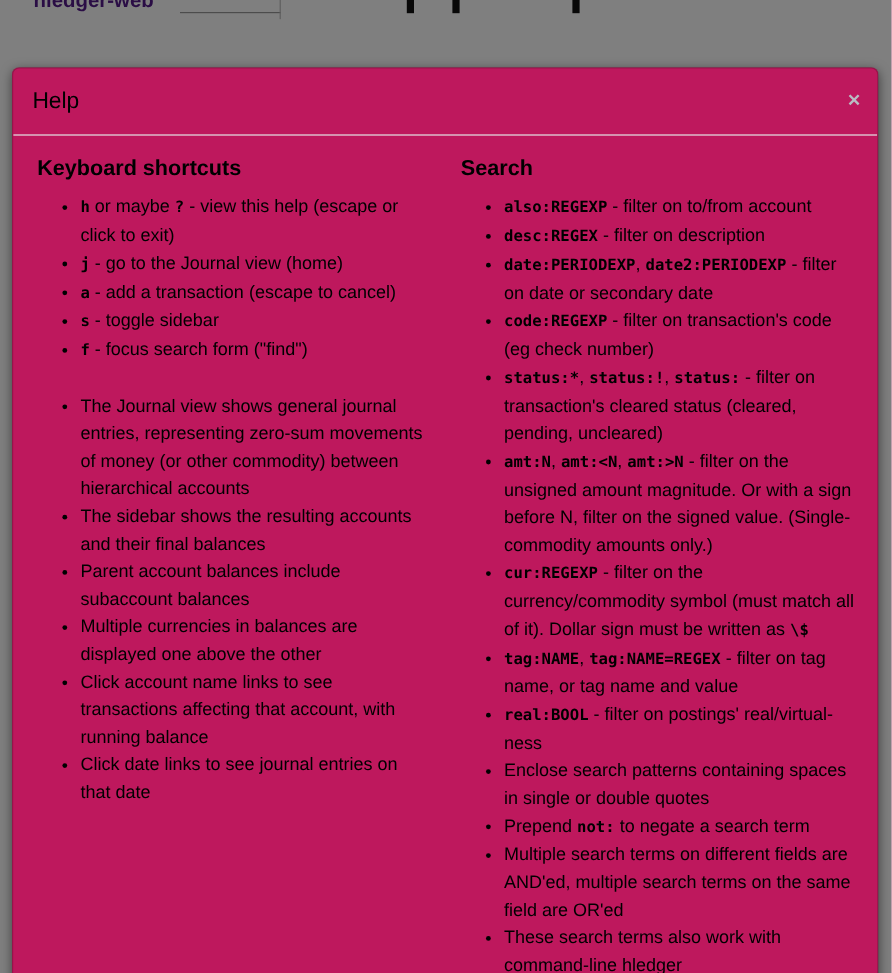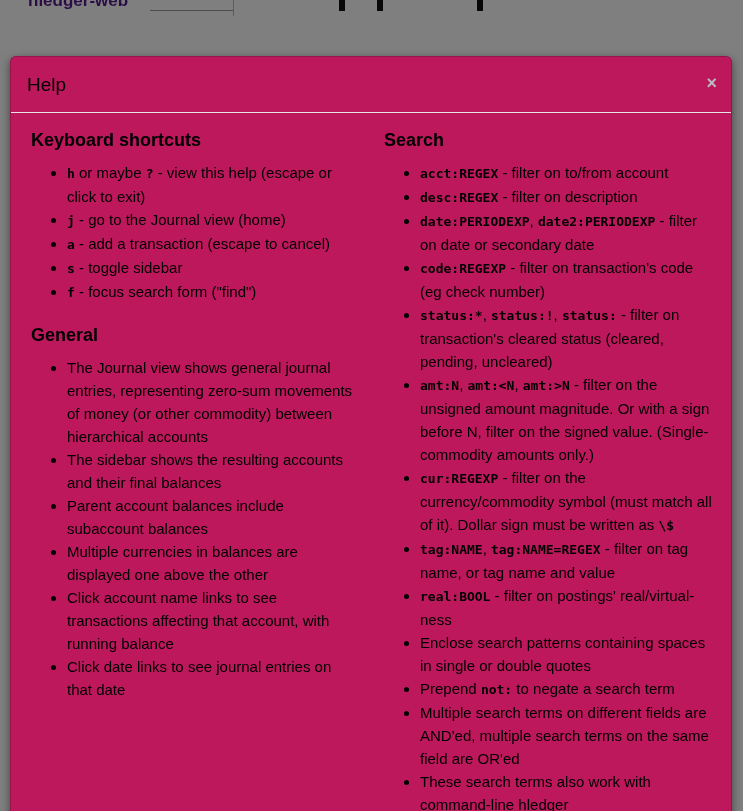--- a/index.html
+++ b/index.html
@@ -97,36 +97,35 @@
         <strong class="sec-h">Keyboard shortcuts</strong>
         <ul class="help-list">
             <li><code>h</code> or maybe <code>?</code> - view this help (escape or click to exit)</li>
             <li><code>j</code> - go to the Journal view (home)</li>
             <li><code>a</code> - add a transaction (escape to cancel)</li>
             <li><code>s</code> - toggle sidebar</li>
             <li><code>f</code> - focus search form ("find")</li>
           </ul>
       </section>
       <section>
-        <strong class="sec-h">General</strong>
         <ul class="help-list">
             <li>The Journal view shows general journal entries, representing zero-sum movements of money (or other commodity) between hierarchical accounts</li>
             <li>The sidebar shows the resulting accounts and their final balances</li>
             <li>Parent account balances include subaccount balances</li>
             <li>Multiple currencies in balances are displayed one above the other</li>
             <li>Click account name links to see transactions affecting that account, with running balance</li>
             <li>Click date links to see journal entries on that date</li>
           </ul>
       </section>
     </div>
     <div class="col col-right">
       <section>
         <strong class="sec-h">Search</strong>
         <ul class="help-list">
-            <li><code>acct:REGEX</code> - filter on to/from account</li>
+            <li><code>also:REGEXP</code> - filter on to/from account</li>
             <li><code>desc:REGEX</code> - filter on description</li>
             <li><code>date:PERIODEXP</code>, <code>date2:PERIODEXP</code> - filter on date or secondary date</li>
             <li><code>code:REGEXP</code> - filter on transaction's code (eg check number)</li>
             <li><code>status:*</code>, <code>status:!</code>, <code>status:</code> - filter on transaction's cleared status (cleared, pending, uncleared)</li>
             <li><code>amt:N</code>, <code>amt:&lt;N</code>, <code>amt:&gt;N</code> - filter on the unsigned amount magnitude. Or with a sign before N, filter on the signed value. (Single-commodity amounts only.)</li>
             <li><code>cur:REGEXP</code> - filter on the currency/commodity symbol (must match all of it). Dollar sign must be written as <code>\$</code></li>
             <li><code>tag:NAME</code>, <code>tag:NAME=REGEX</code> - filter on tag name, or tag name and value</li>
             <li><code>real:BOOL</code> - filter on postings' real/virtual-ness</li>
             <li>Enclose search patterns containing spaces in single or double quotes</li>
             <li>Prepend <code>not:</code> to negate a search term</li>

